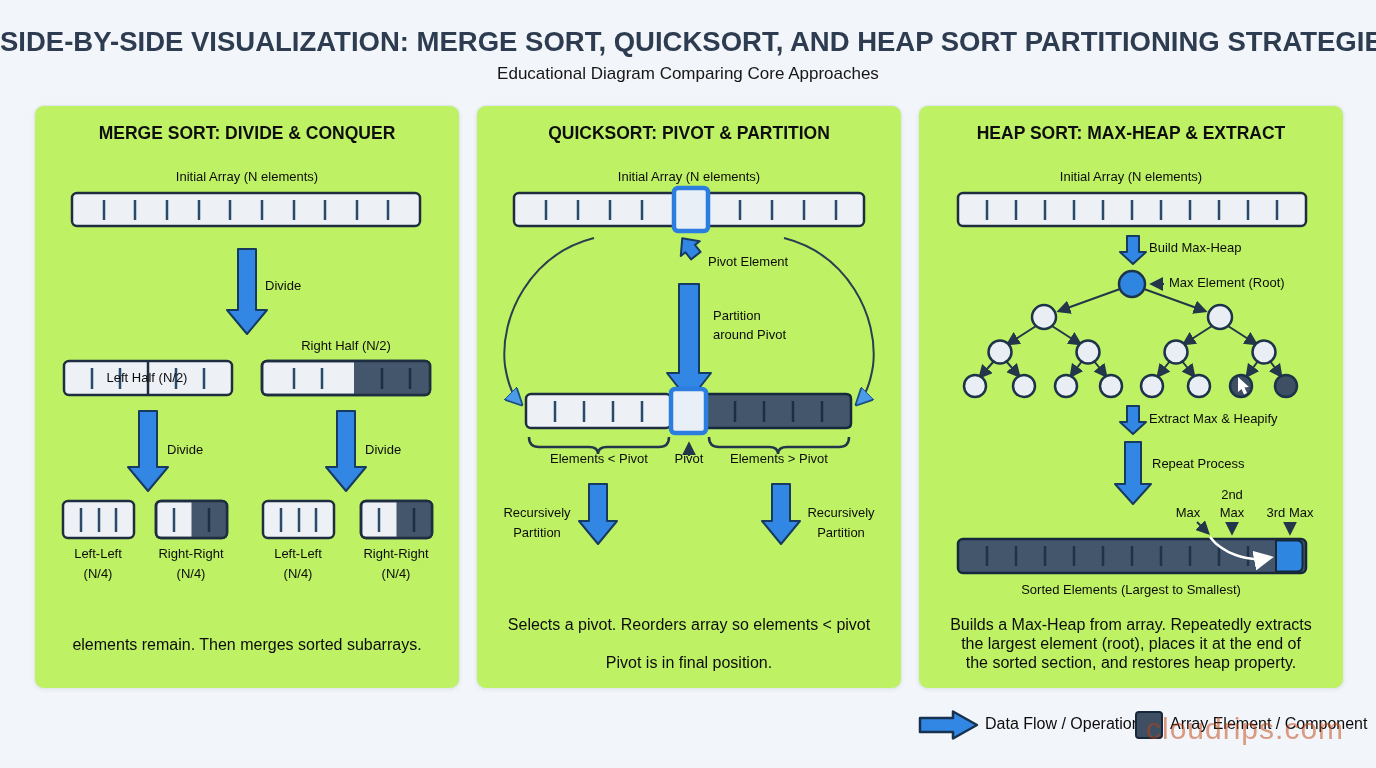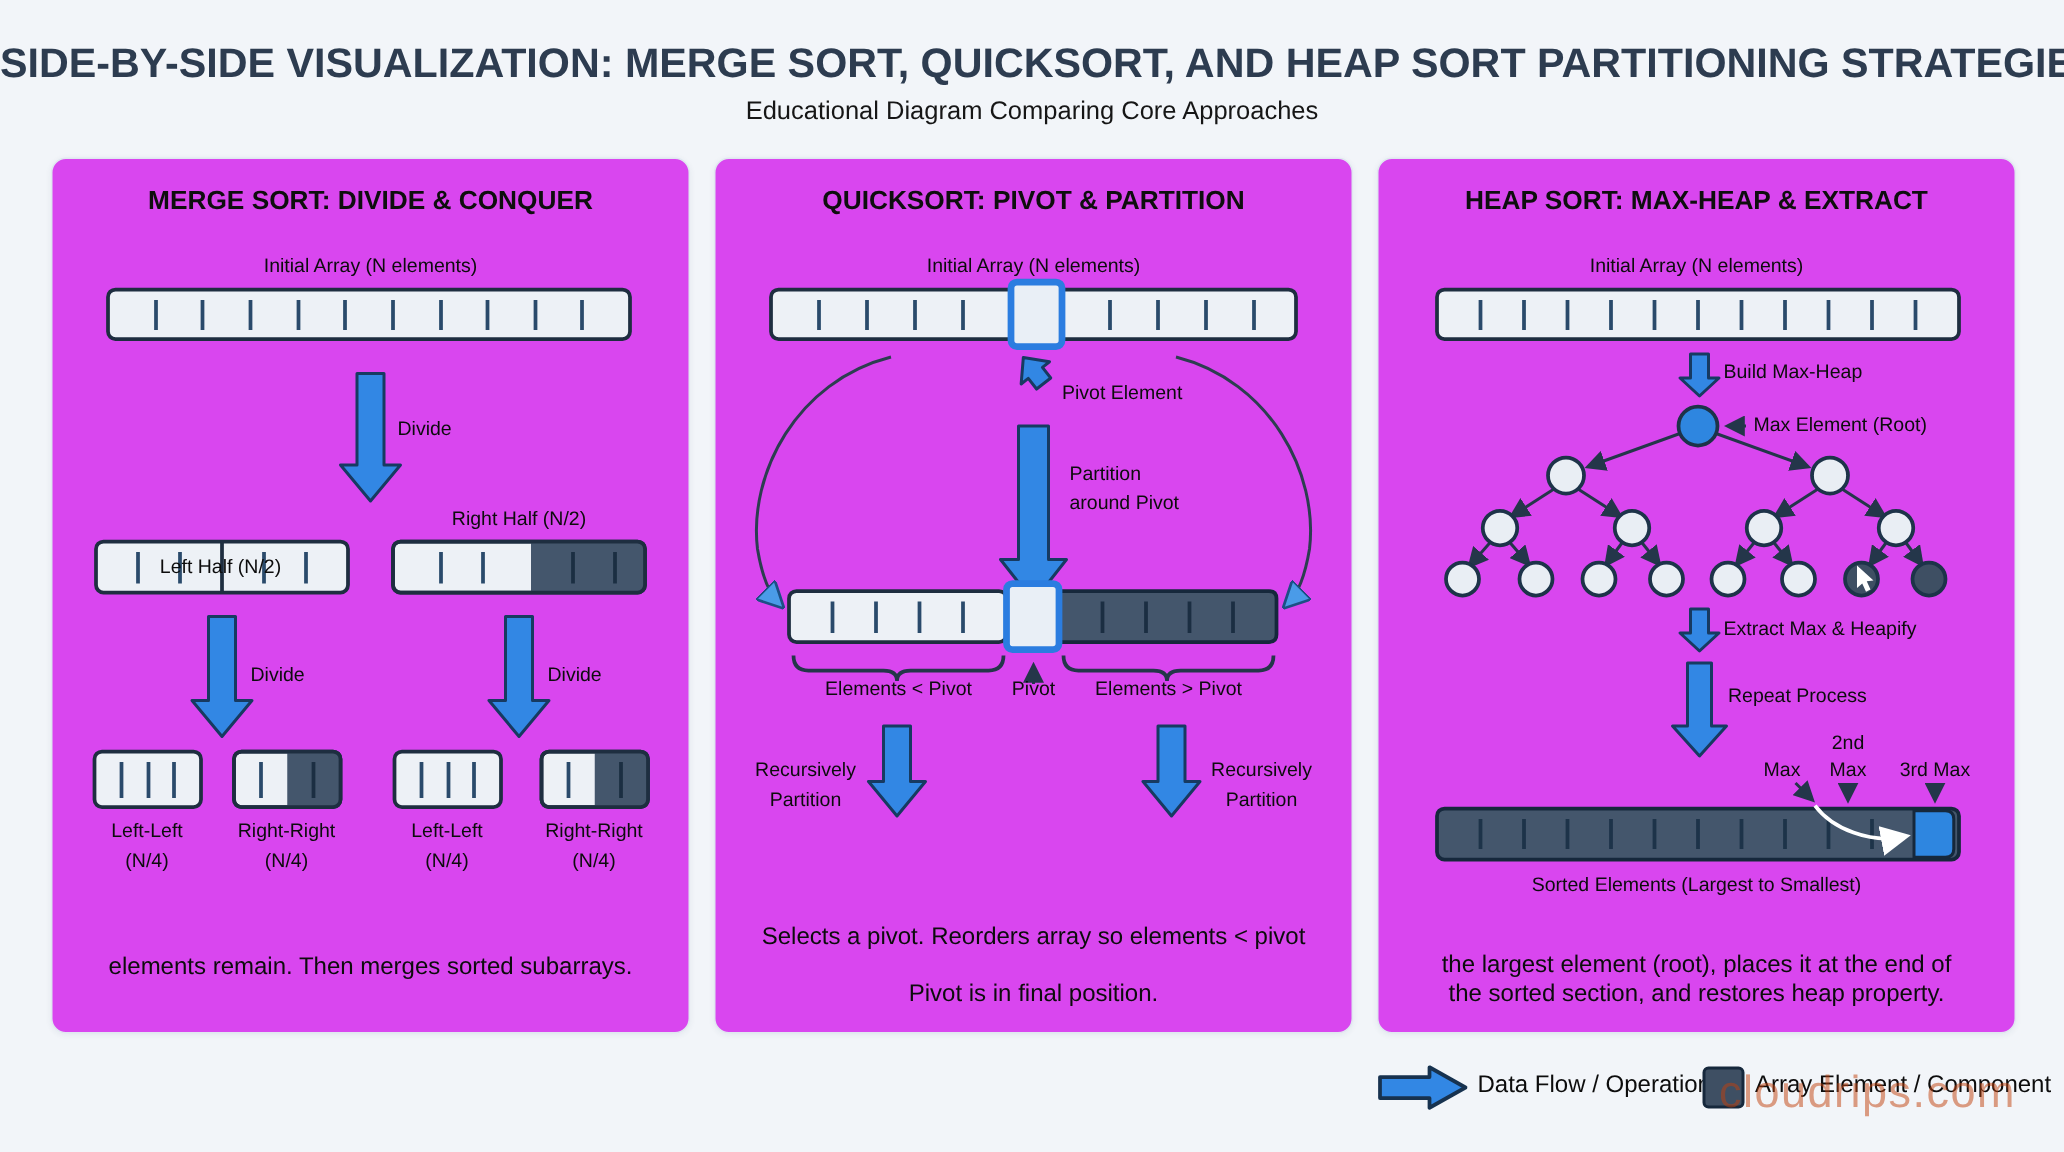--- a/index.html
+++ b/index.html
@@ -12,21 +12,21 @@
   .page-title{
     position:absolute;top:26px;left:0;width:1376px;text-align:center;
     font-size:27.5px;font-weight:700;color:#2d3c50;letter-spacing:0px;white-space:nowrap;
   }
   .page-subtitle{
     position:absolute;top:64px;left:0;width:1376px;text-align:center;
     font-size:17px;color:#161616;
   }
   .panel{
     position:absolute;top:105px;width:424px;height:582px;
-    background:#d946ef;border:1px solid #e0e8f0;border-radius:10px;
+    background:#bef264;border:1px solid #e0e8f0;border-radius:10px;
     box-shadow:0 1px 4px rgba(30,50,80,.07);
   }
   .panel svg{position:absolute;left:0;top:0;}
   .panel-title{
     position:absolute;top:17px;left:0;width:100%;text-align:center;
     font-size:17.5px;font-weight:700;color:#0e0e0e;white-space:nowrap;
   }
   .lbl{position:absolute;font-size:13px;line-height:20px;color:#0c0c0c;white-space:nowrap;}
   .lbl.c{transform:translateX(-50%);}
   .cap{font-size:16px;}
@@ -245,20 +245,21 @@
   <div class="lbl c" style="left:212px;top:61px;">Initial Array (N elements)</div>
   <div class="lbl" style="left:230px;top:132px;">Build Max-Heap</div>
   <div class="lbl" style="left:250px;top:167px;">Max Element (Root)</div>
   <div class="lbl" style="left:230px;top:303px;">Extract Max &amp; Heapify</div>
   <div class="lbl" style="left:233px;top:348px;">Repeat Process</div>
   <div class="lbl c" style="left:269px;top:397px;">Max</div>
   <div class="lbl c" style="left:313px;top:379px;">2nd</div>
   <div class="lbl c" style="left:313px;top:397px;">Max</div>
   <div class="lbl c" style="left:371px;top:397px;">3rd Max</div>
   <div class="lbl c" style="left:212px;top:474px;">Sorted Elements (Largest to Smallest)</div>
+  <div class="lbl c cap" style="left:212px;top:509px;">Builds a Max-Heap from array. Repeatedly extracts</div>
   <div class="lbl c cap" style="left:212px;top:528px;">the largest element (root), places it at the end of</div>
   <div class="lbl c cap" style="left:212px;top:547px;">the sorted section, and restores heap property.</div>
 </div>
 
 <svg style="position:absolute;left:918px;top:708px;" width="62" height="34" viewBox="0 0 62 34">
   <path d="M2,10 H35 V3.5 L59,17 L35,30.5 V24 H2 Z" fill="#3287e4" stroke="#17324f" stroke-width="2.5" stroke-linejoin="round"></path>
 </svg>
 <div class="legend-label" style="left:985px;top:715px;">Data Flow / Operation</div>
 <div class="legend-square"></div>
 <div class="legend-label" style="left:1170px;top:715px;">Array Element / Component</div>

